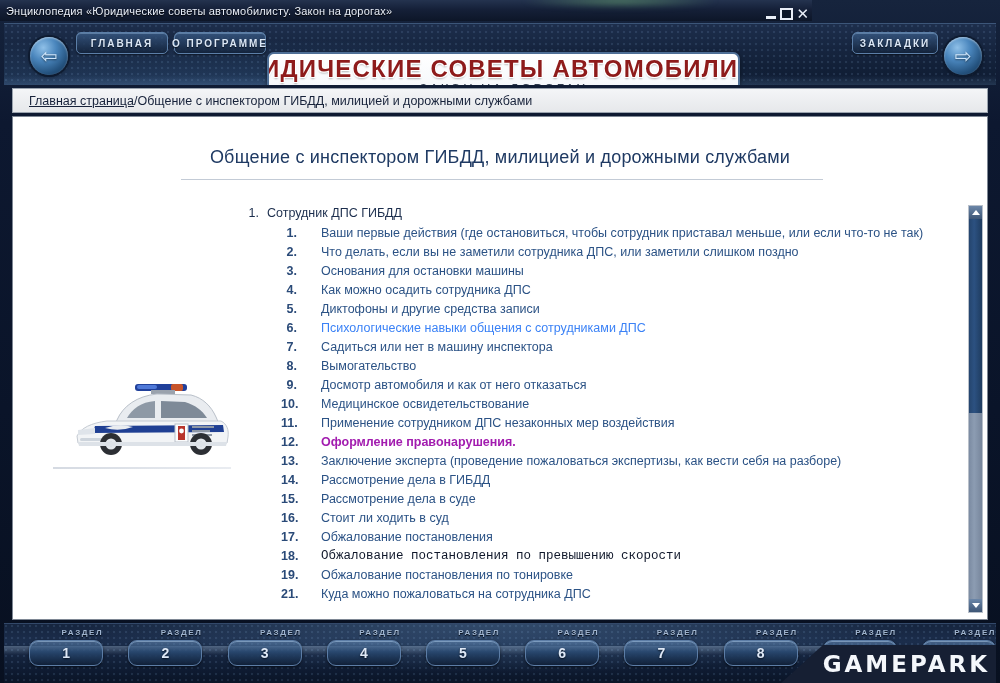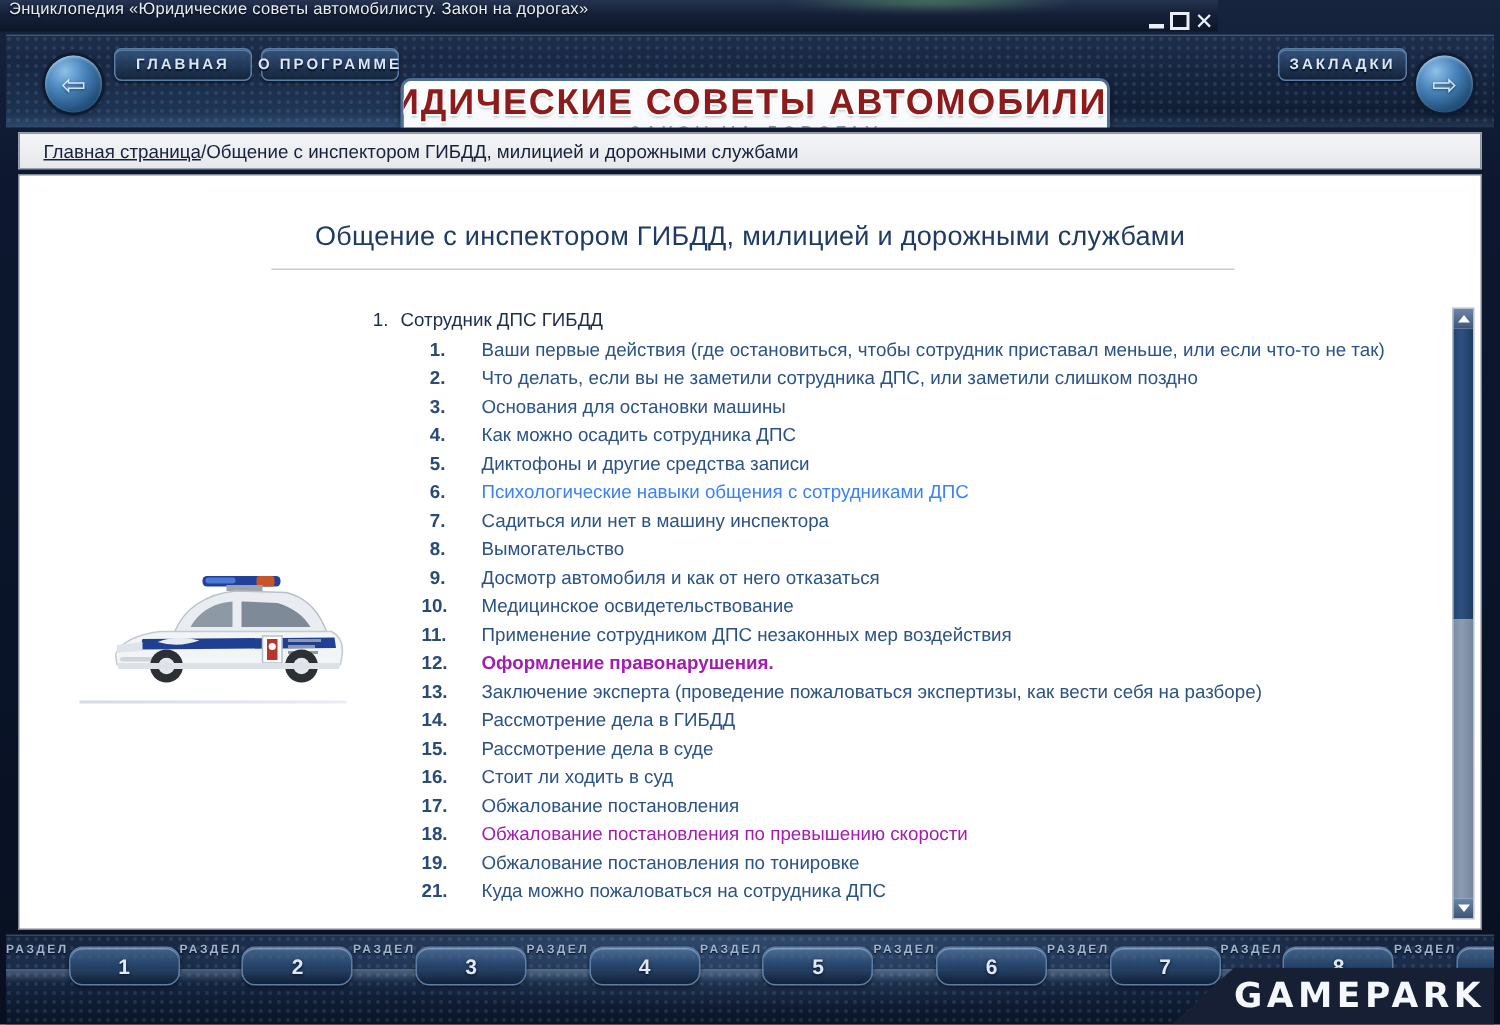--- a/index.html
+++ b/index.html
@@ -17,21 +17,21 @@
   #app {
     position: absolute; inset: 0;
     background:
       linear-gradient(180deg, #16243d 0%, #0d1830 18%, #0a1429 60%, #081020 100%);
   }
 
   
   #titlebar {
     position: absolute; left: 0; top: 0; width: 812px; height: 21px;
     background: linear-gradient(180deg,#24334f 0%, #152038 45%, #0d1628 100%);
-    display: flex; 
+    display: flex; align-items: center;
     overflow: hidden;
   }
   #titlebar .glow {
     position: absolute; left: 520px; top: -6px; width: 200px; height: 14px;
     background: radial-gradient(ellipse at center, rgba(120,190,120,.55), rgba(20,60,30,0) 70%);
     filter: blur(3px);
     pointer-events: none;
   }
   #win-title {
     position: relative; z-index:2;
@@ -218,21 +218,21 @@
     overflow:hidden;
   }
   #footer-shine {
     position:absolute; left:0; right:0; top:22px; height:9px;
     background:linear-gradient(180deg, rgba(200,225,250,.30), rgba(200,225,250,0));
     pointer-events:none;
   }
   #sections { position:absolute; left:0; top:0; width:992px; height:60px; display:flex; z-index:3; }
   .sec {
     flex:1 1 0; position:relative;
-    display:flex; align-items:flex-start; justify-content:flex-start;
+    display:flex; flex-direction:column; align-items:flex-end; justify-content:flex-start;
     padding-top:4px;
   }
   .sec-label {
     font-size:8px; letter-spacing:1.6px; font-weight:bold; color:#9fb4cf;
     text-shadow:0 1px 1px #060d18; white-space:nowrap;
   }
   .sec-btn {
     margin-top:3px; width:74px; height:26px; border-radius:9px;
     border:1px solid #5c7da6;
     background: linear-gradient(180deg, rgba(120,160,205,.45) 0%, rgba(40,72,112,.9) 45%, rgba(16,32,56,.95) 100%);
@@ -421,21 +421,21 @@
               <li>
                 <span class="l2-num">16.</span>
                 <span class="l2-text" style="color: rgb(43, 82, 133);">Стоит ли ходить в суд</span>
               </li>
               <li>
                 <span class="l2-num">17.</span>
                 <span class="l2-text" style="color: rgb(43, 82, 133);">Обжалование постановления</span>
               </li>
               <li>
                 <span class="l2-num">18.</span>
-                <span class="l2-text" style="color: #a21caf;">Обжалование постановления по превышению скорости</span>
+                <span class="l2-text" style="color: #0f172a; font-family: Liberation Mono, monospace;">Обжалование постановления по превышению скорости</span>
               </li>
               <li>
                 <span class="l2-num">19.</span>
                 <span class="l2-text" style="color: rgb(43, 82, 133);">Обжалование постановления по тонировке</span>
               </li>
               <li>
                 <span class="l2-num">21.</span>
                 <span class="l2-text" style="color: rgb(43, 82, 133);">Куда можно пожаловаться на сотрудника ДПС</span>
               </li>
             </ol>

